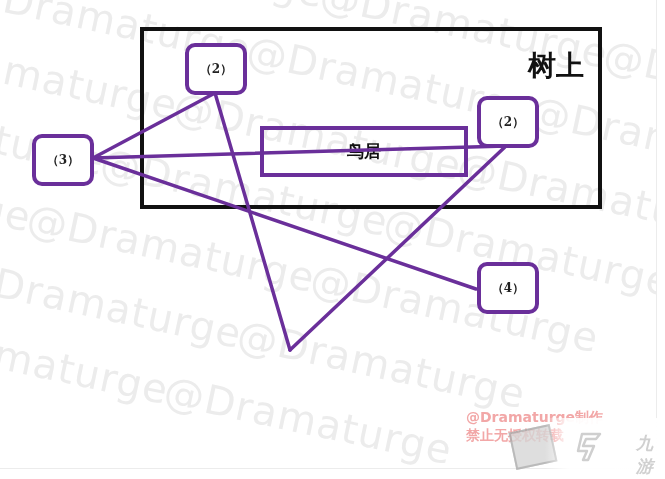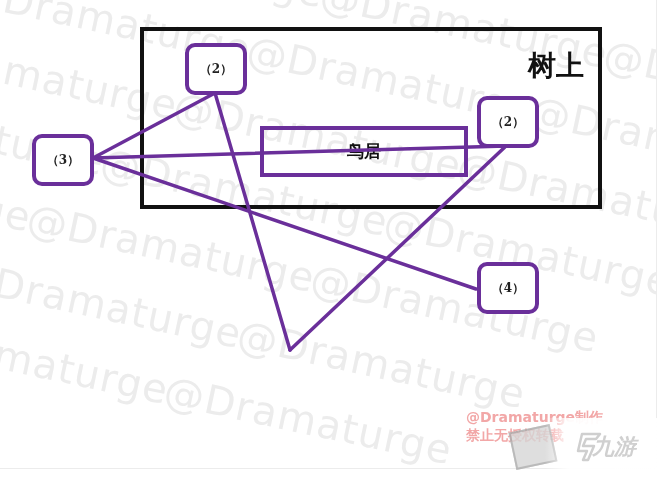--- a/index.html
+++ b/index.html
@@ -18,21 +18,21 @@
   .torii-label { position:absolute; left:0; right:0; top:10px; text-align:center; font-size:17px; font-weight:bold; color:#111; }
   .node { position:absolute; width:54px; height:44px; border:4px solid #6a2f9a; border-radius:10px; background:#fff;
           display:flex; flex-direction:column; align-items:center; justify-content:center; font-size:12px; color:#222; font-weight:bold; line-height:15px; }
   .caption { position:absolute; left:10px; top:427px; font-family:"DejaVu Sans", sans-serif; font-weight:bold; font-size:24px;
              color:#ffffff; letter-spacing:1px;
              text-shadow: -2px -2px 0 #000, 2px -2px 0 #000, -2px 2px 0 #000, 2px 2px 0 #000, 0 2px 0 #000, 0 -2px 0 #000, 2px 0 0 #000, -2px 0 0 #000, 3px 3px 0 #444; }
   .credit { position:absolute; left:466px; top:408px; font-family:"DejaVu Sans", sans-serif; font-size:14px; color:#f2a7a7; line-height:18px; font-weight:bold; }
   .logo-box { position:absolute; left:545px; top:418px; width:120px; height:61px;
               background:linear-gradient(90deg, rgba(255,255,255,0) 0%, rgba(255,255,255,0.95) 20%, #fff 100%); }
   .logo-icon { position:absolute; left:574px; top:430px; width:30px; height:34px; }
-  .logo-text { position:absolute; left:592px; top:432px; font-family:"DejaVu Sans", sans-serif; font-style:italic; font-size:22px; color:#d0d0d0; font-weight:bold; }
+  .logo-text { position:absolute; left:636px; top:432px; font-family:"DejaVu Sans", sans-serif; font-style:italic; font-size:17px; color:#d0d0d0; font-weight:bold; }
   .sticker { position:absolute; left:512px; top:428px; width:38px; height:34px; background:#d6d6d6; border:2px solid #aaa; transform:rotate(-12deg); opacity:0.8; }
 </style>
 </head>
 <body>
 
 <div class="frame">
   <div class="wm-layer">
     <div class="wm" style="left:40px;top:20px">@Dramaturge</div>
     <div class="wm" style="left:330px;top:20px">@Dramaturge</div>
     <div class="wm" style="left:620px;top:20px">@Dramaturge</div>

